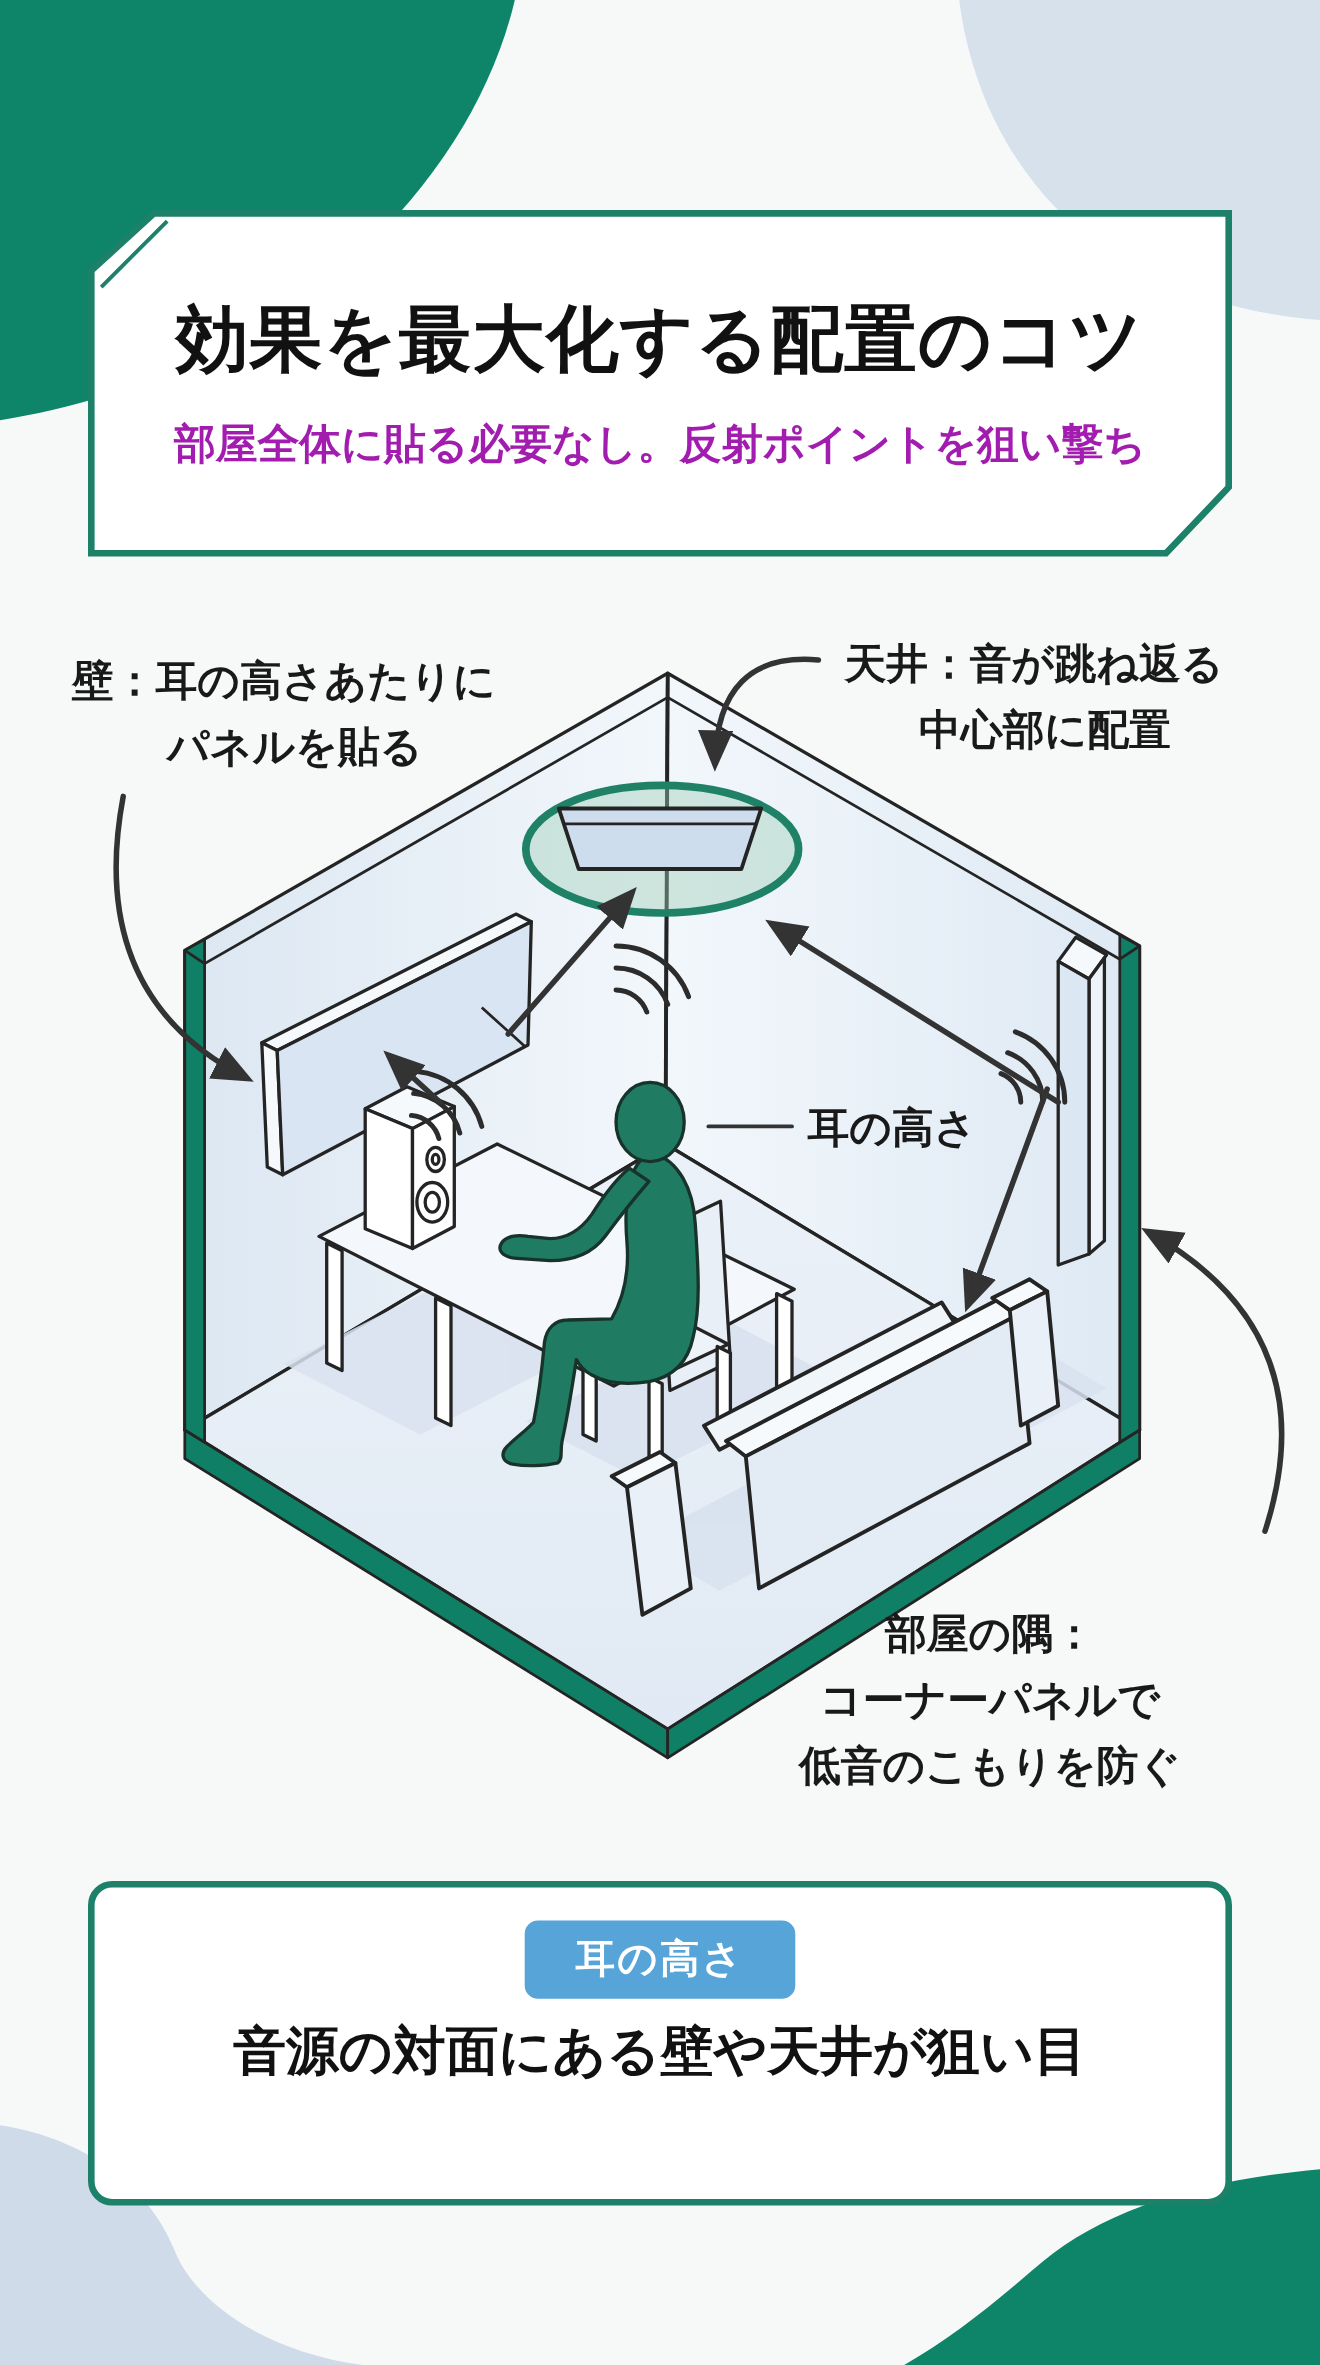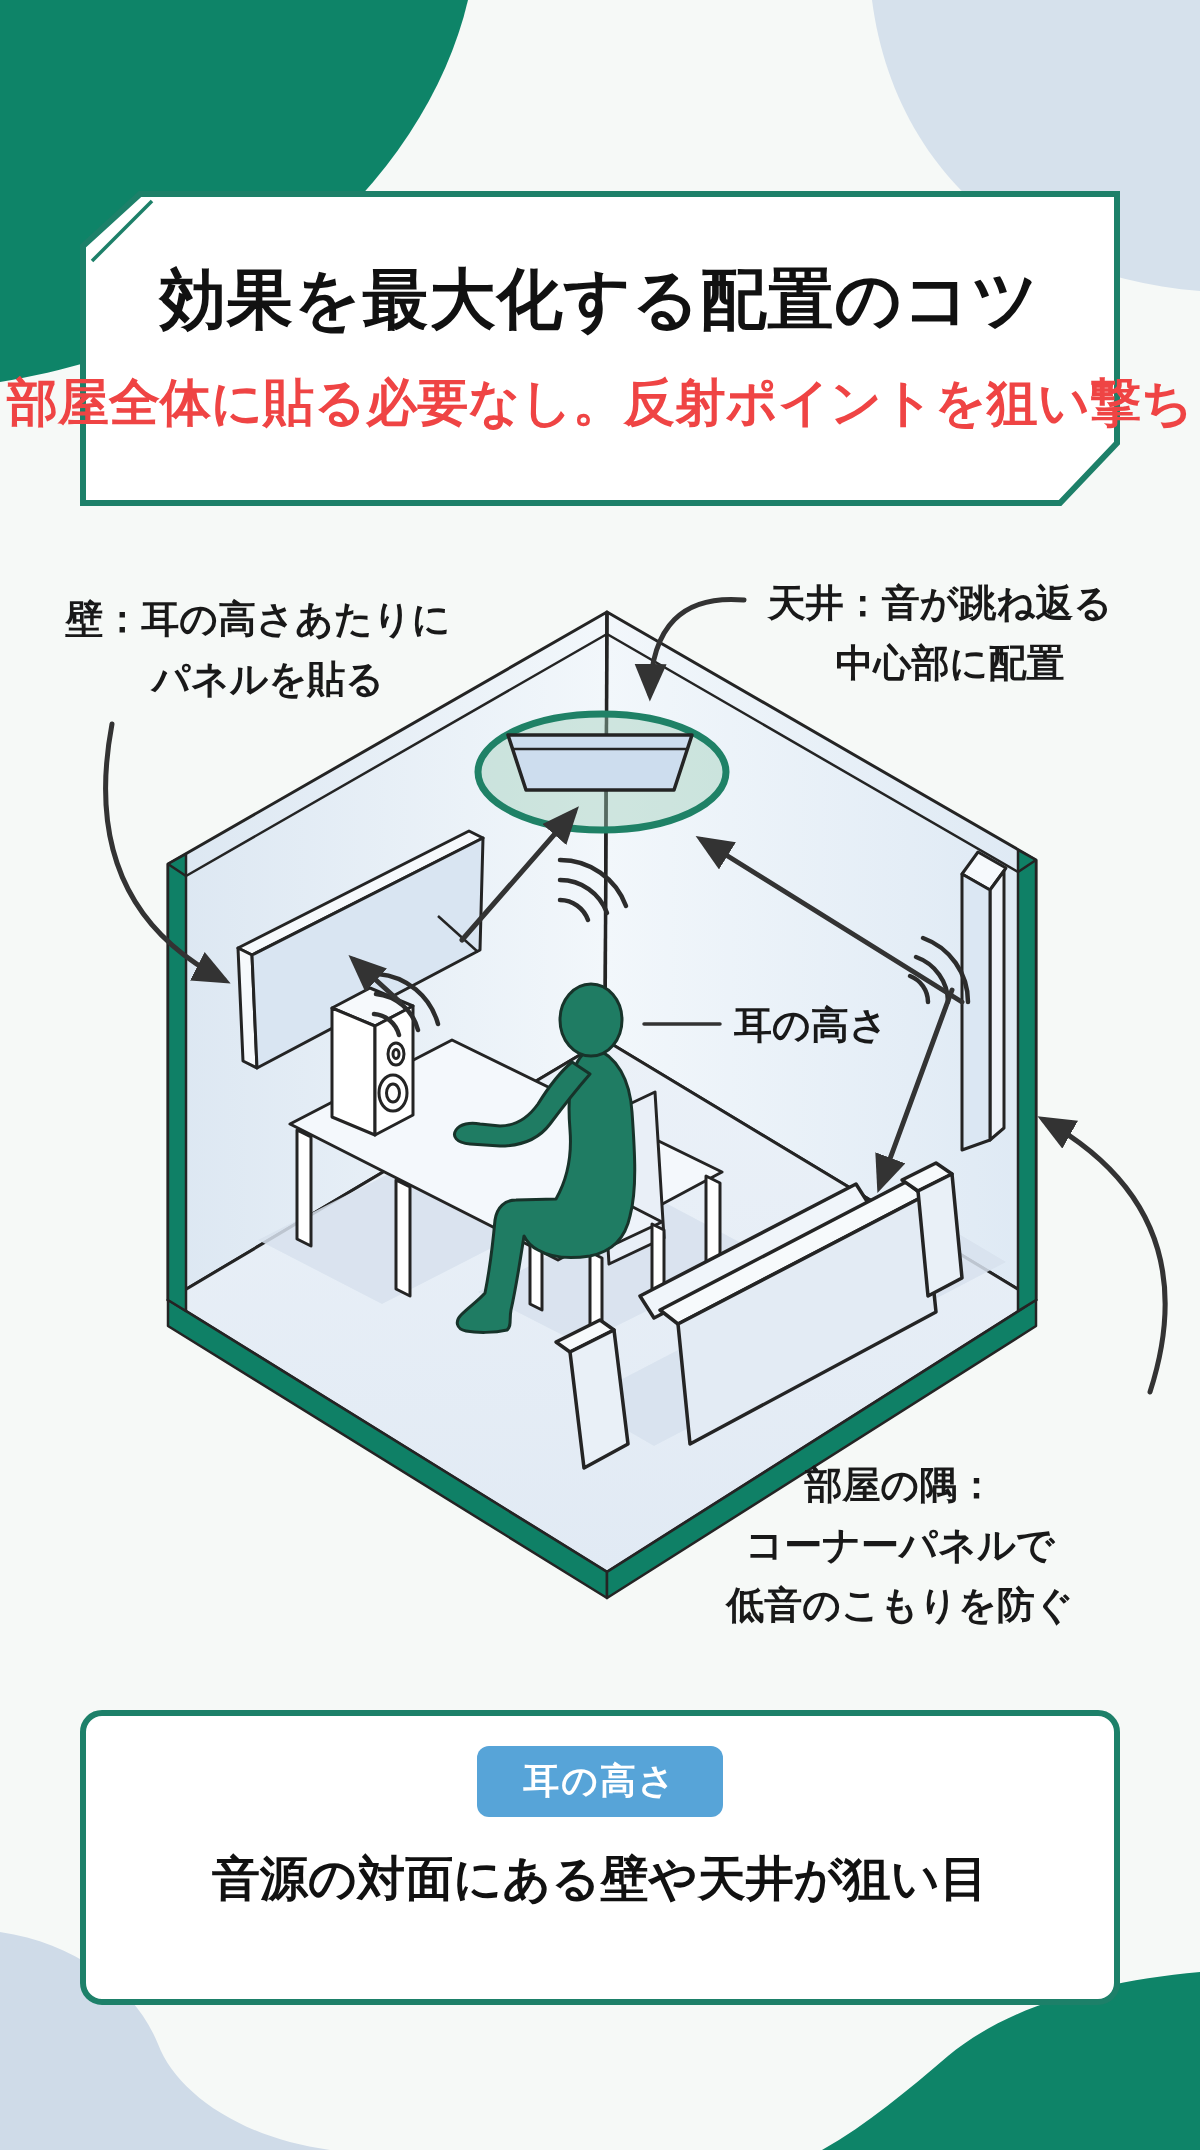--- a/index.html
+++ b/index.html
@@ -17,35 +17,35 @@
   .title-inner {
     position:absolute; inset:0; display:flex; flex-direction:column;
     align-items:center; justify-content:center; gap:34px; padding:10px 20px 4px;
     box-sizing:border-box; text-align:center;
   }
   .title-inner h1 {
     margin:0; font-size:66px; line-height:1.05; font-weight:900; color:#111;
     letter-spacing:1px; white-space:nowrap;
   }
   .title-inner p {
-    margin:0; font-size:51px; font-weight:700; color:#ef4444; white-space:nowrap;
+    margin:0; font-size:38px; font-weight:700; color:#a21caf; white-space:nowrap;
   }
 
   
   .point-box {
     position:absolute; left:80px; top:1710px; width:1040px; height:295px;
     background:#ffffff; border:6px solid #1d8069; border-radius:22px;
     box-sizing:border-box; display:flex; flex-direction:column; align-items:center;
   }
   .point-badge {
     margin-top:30px; background:#57a4d8; color:#ffffff; font-size:36px;
     font-weight:700; padding:11px 46px; border-radius:12px; letter-spacing:2px;
   }
   .point-text {
-    margin-top:30px; font-size:48px; font-weight:900; color:#111; white-space:nowrap;
+    margin-top:16px; font-size:48px; font-weight:900; color:#111; white-space:nowrap;
   }
 </style>
 </head>
 <body>
 
 <svg class="layer" viewBox="0 0 1200 2150">
   <path d="M0,0 L468,0 C440,120 345,245 195,322 C130,352 62,372 0,382 Z" fill="#0e8468"></path>
   <path d="M1200,0 L872,0 C886,110 948,205 1048,252 C1095,274 1148,287 1200,291 Z" fill="#d6e1ec"></path>
   <path d="M0,1932 C80,1944 136,1990 158,2044 C176,2092 240,2138 330,2150 L0,2150 Z" fill="#cfdbe8"></path>
   <path d="M1200,1972 C1092,1982 1006,2008 948,2056 C908,2090 868,2124 822,2150 L1200,2150 Z" fill="#0e8468"></path>

